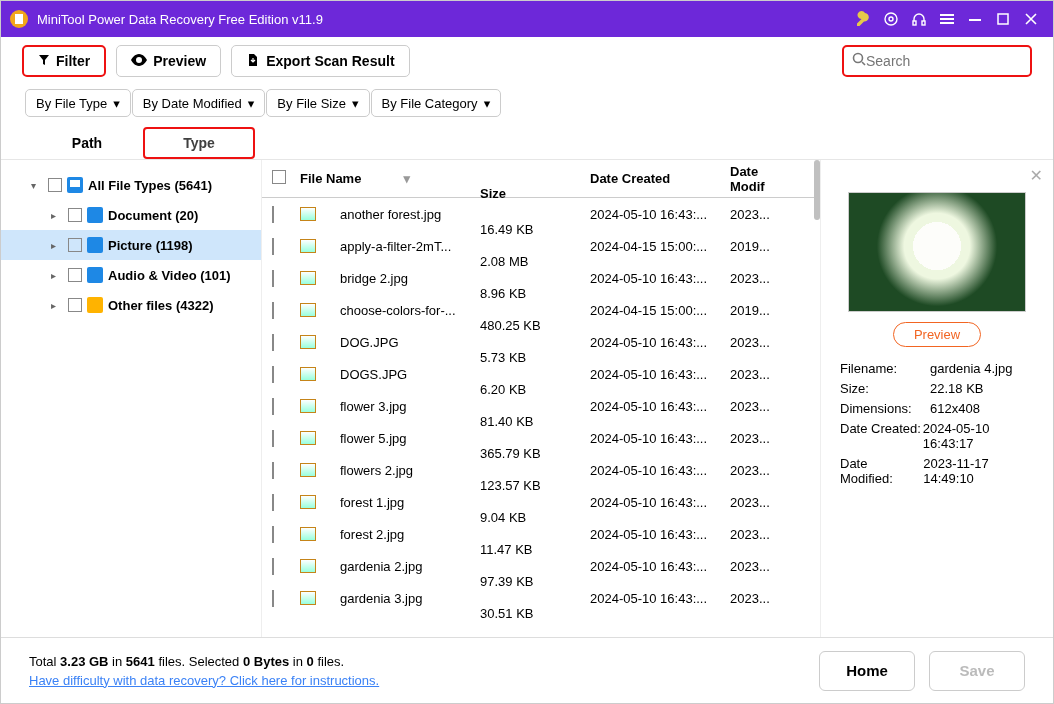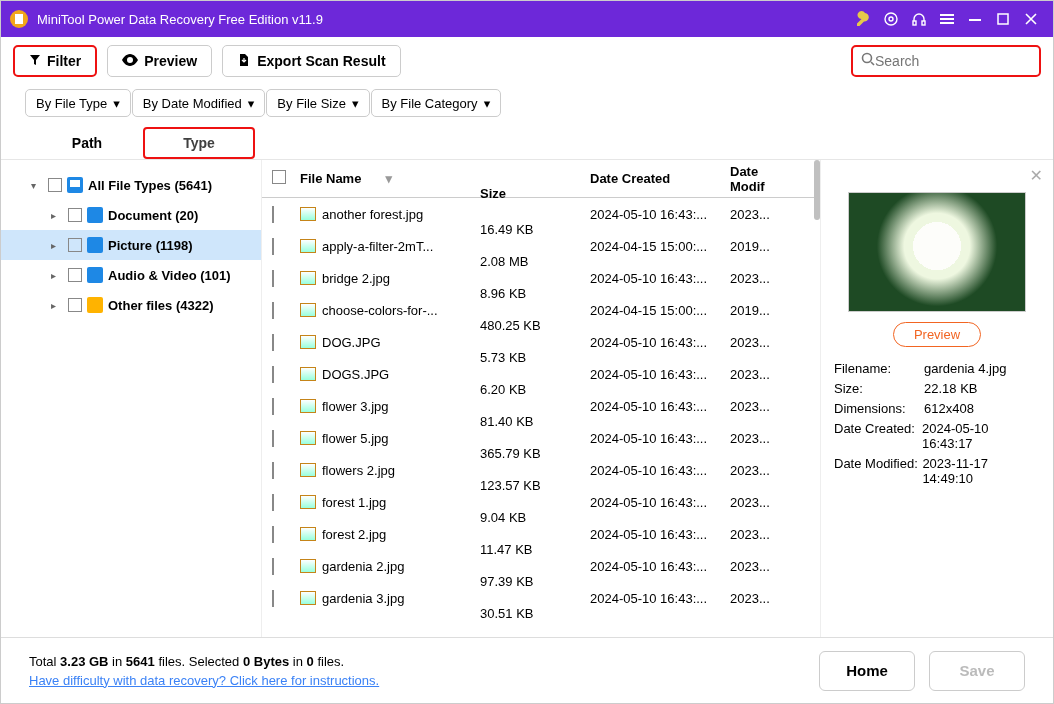--- a/index.html
+++ b/index.html
@@ -6,21 +6,21 @@
 body { width:1054px; height:704px; background:#fff; display:flex; flex-direction:column; border:1px solid #ccc; overflow:hidden; }
 
 
 .titlebar { height:36px; background:#6d28d9; color:#fff; display:flex; align-items:center; padding:0 8px; }
 .titlebar .logo { width:20px; height:20px; margin-right:8px; }
 .titlebar .title { font-size:13px; flex:1; }
 .titlebar .win-icon { width:28px; height:28px; display:flex; align-items:center; justify-content:center; color:#fff; cursor:pointer; }
 .titlebar .key-icon svg { fill:#e6c84a; }
 
 
-.toolbar { height:48px; display:flex; align-items:center; padding:0 12px; gap:10px; }
+.toolbar { height:48px; display:flex; align-items:center; padding:0 21px; gap:10px; }
 .btn { background:#fff; border:1px solid #ccc; border-radius:5px; height:32px; padding:0 14px; display:flex; align-items:center; gap:6px; font-size:14px; font-weight:600; cursor:pointer; }
 .filter-btn { border:2px solid #e11; }
 .search-wrap { margin-left:auto; width:190px; height:32px; border:2px solid #e11; border-radius:5px; display:flex; align-items:center; padding:0 8px; color:#888; }
 .search-wrap input { border:none; outline:none; width:100%; font-size:14px; background:transparent; }
 
 
 .chipbar { padding:4px 24px 10px; display:flex; gap:1px; }
 .chip { background:#fff; border:1px solid #ccc; border-radius:5px; height:28px; padding:0 10px; display:flex; align-items:center; gap:6px; font-size:13px; cursor:pointer; }
 
 
@@ -43,36 +43,36 @@
 .monitor-icon { background:#1e88e5; }
 .doc-icon { background:#1e88e5; }
 .pic-icon { background:#1e88e5; }
 .av-icon { background:#1e88e5; }
 
 
 .table-wrap { flex:1; border-left:1px solid #eee; border-right:1px solid #eee; display:flex; flex-direction:column; overflow:hidden; position:relative; }
 .thead { display:flex; height:38px; align-items:center; font-size:13px; font-weight:600; border-bottom:1px solid #ccc; padding:0 10px; position:relative; }
 .thead::after { content:""; position:absolute; right:0; top:0; width:6px; height:60px; background:#c0c0c0; border-radius:3px; }
 .col-cb { width:28px; }
-.col-name { width:180px; display:flex; align-items:center; gap:0; }
+.col-name { width:180px; display:flex; align-items:center; gap:18px; }
 .col-size { width:110px;margin-top:30px; }
 .col-created { width:140px; }
 .col-mod { width:60px; }
 .tbody { flex:1; overflow-y:hidden; }
 .row { display:flex; height:32px; align-items:center; padding:0 10px; font-size:13px; }
 .row .cb { width:14px; height:14px; border:1px solid #888; }
 .img-chip { width:16px; height:14px; border:1px solid #c58419; background:linear-gradient(#fff,#9fd); margin-right:6px; }
 .col-name .name-text { white-space:nowrap; overflow:hidden; text-overflow:ellipsis; }
 
 
 .preview { width:232px; padding:12px; font-size:13px; position:relative; }
 .preview .close-x { position:absolute; right:10px; top:6px; color:#aaa; font-size:16px; cursor:pointer; }
 .preview-img { width:178px; height:120px; margin:20px auto 10px; background:radial-gradient(circle at 50% 45%, #fdfdfa 0 22%, #eef7e0 22% 30%, #1e4a24 55% 100%); border:1px solid #ccc; display:block; }
 .preview-btn { display:block; margin:6px auto 14px; border:1px solid #f26522; color:#f26522; background:#fff; border-radius:14px; padding:4px 20px; font-size:13px; cursor:pointer; }
-.meta-row { display:flex; margin:5px 1px; }
+.meta-row { display:flex; margin:5px 7px; }
 .meta-row .k { width:90px; }
 
 
 .status { height:66px; border-top:1px solid #ddd; display:flex; align-items:center; padding:0 28px; font-size:13px; }
 .status .left { display:flex; flex-direction:column; gap:4px; }
 .status .left .l1 b { font-weight:700; }
 .status .left a { color:#3b82f6; text-decoration:underline; }
 .status .btns { margin-left:auto; display:flex; gap:14px; }
 .status .btns .sbtn { width:96px; height:40px; border:1px solid #ccc; border-radius:6px; background:#fff; font-size:15px; font-weight:600; cursor:pointer; }
 .status .btns .sbtn.disabled { color:#bbb; }

